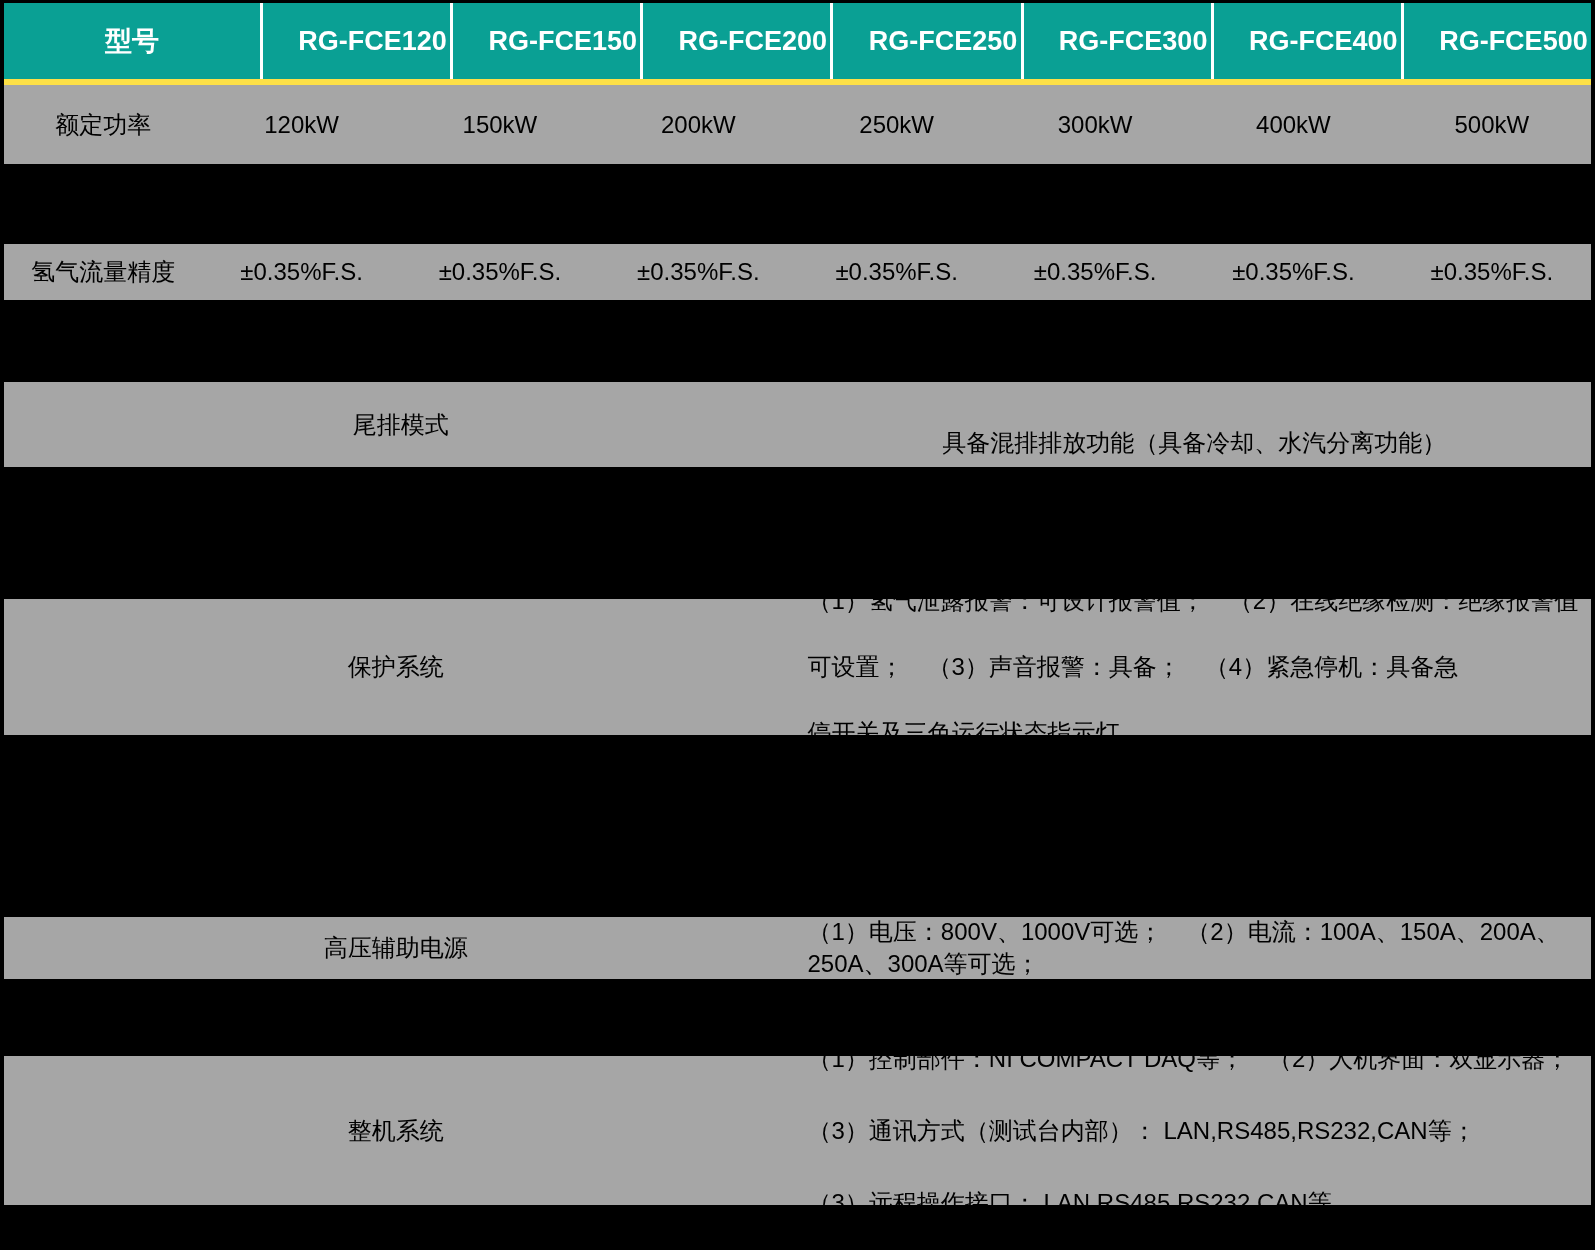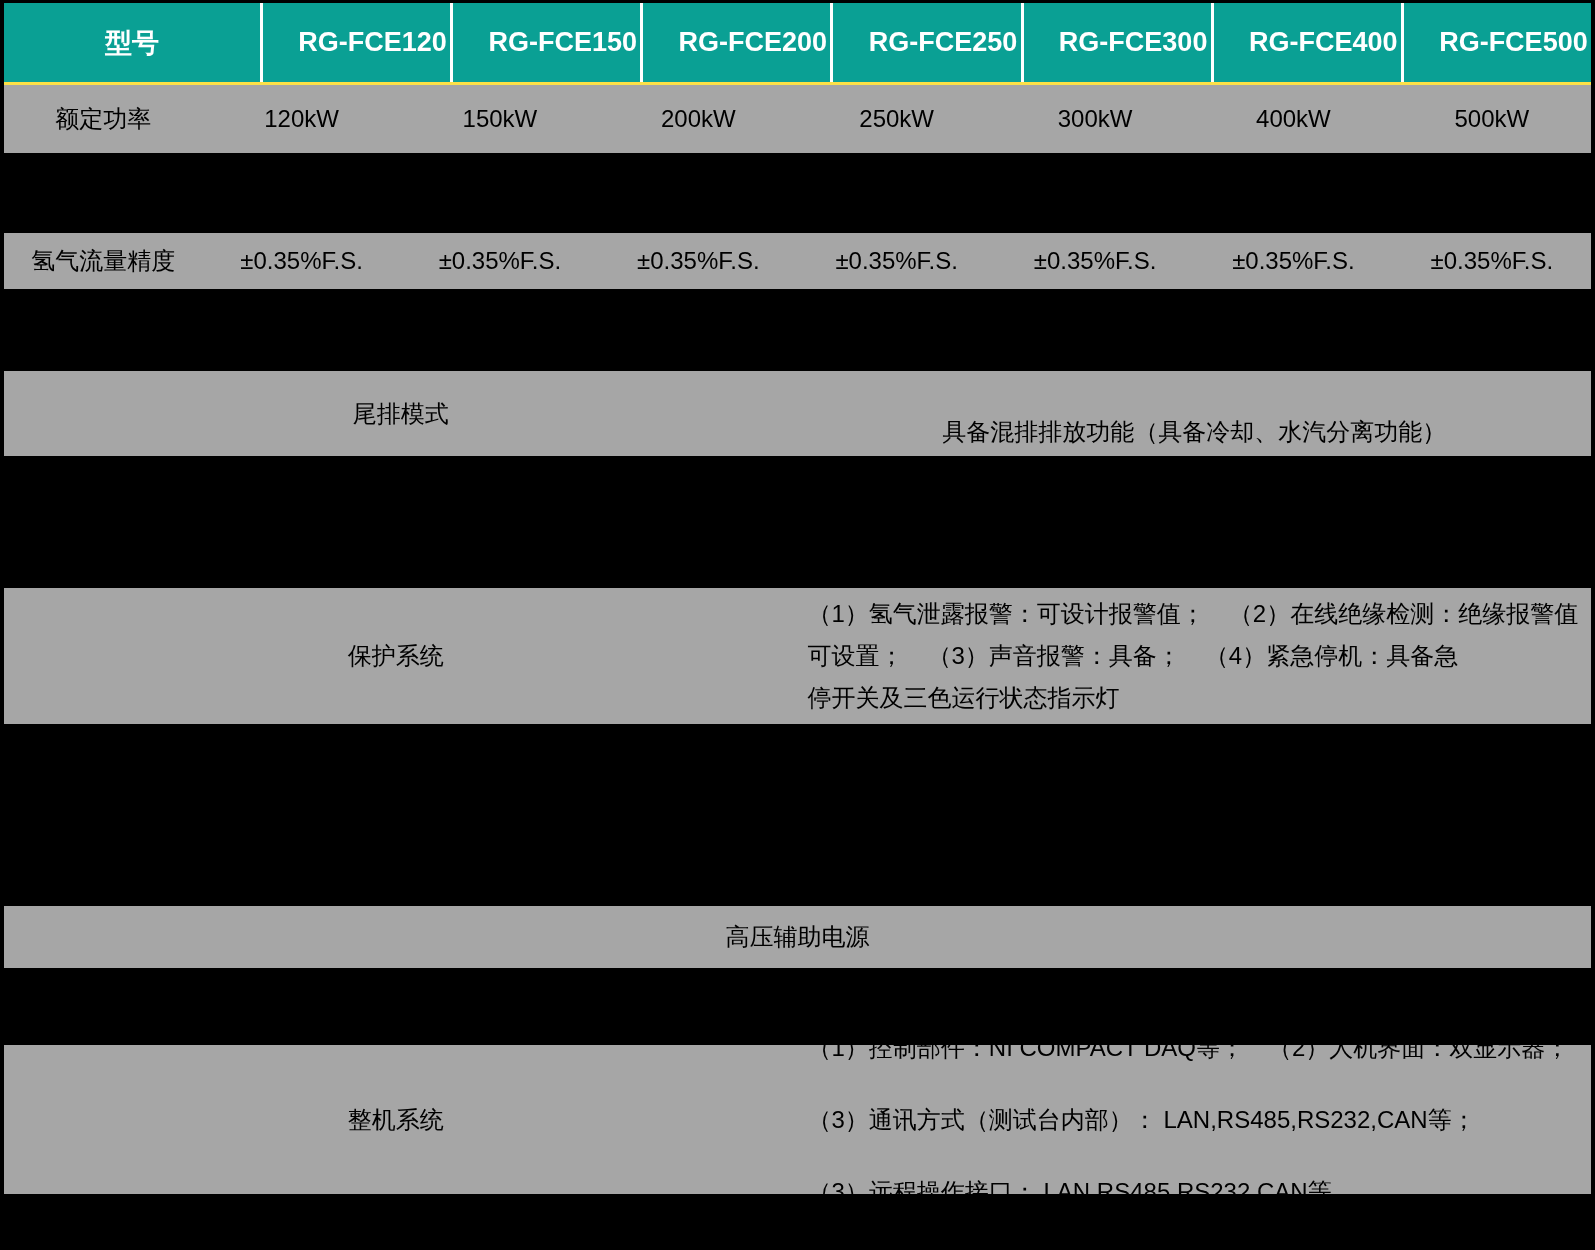--- a/index.html
+++ b/index.html
@@ -9,21 +9,21 @@
     background:#000000;
     box-sizing:border-box;
     padding:3px 4px 0 4px;
     font-family:"Liberation Sans","DejaVu Sans",sans-serif;
     color:#000000;
     overflow:hidden;
   }
   .row{display:flex;width:100%;box-sizing:border-box;}
   .header-row{
     height:82px;
-    border-bottom:3px solid #fde047;
+    border-bottom:6px solid #fde047;
   }
   .hcell{
     background:#0AA094;
     color:#ffffff;
     font-weight:bold;
     font-size:27px;
     display:flex;align-items:center;justify-content:center;
     box-sizing:border-box;
     flex:1 1 0;
   }
@@ -39,21 +39,21 @@
   }
   .content-cell{
     flex:1 1 0;
     display:flex;align-items:center;
     font-size:24px;
     box-sizing:border-box;
     padding-left:20px;
     text-align:left;
   }
   .content-center{justify-content:center;padding-left:0;text-align:right;margin-top:36px;}
-  .multiline .line{line-height:42px;}
+  .multiline .line{line-height:66px;}
   .multiline-wide .line{line-height:72px;}
 </style>
 </head>
 <body>
 
 <div class="page">
 
   <div class="row header-row">
     <div class="hcell label-col">
       <span>型号</span>
@@ -74,21 +74,21 @@
         <span>RG-FCE300</span>
       </div>
     <div class="hcell">
         <span>RG-FCE400</span>
       </div>
     <div class="hcell">
         <span>RG-FCE500</span>
       </div>
   </div>
 
-  <div class="row gray" style="height:68px">
+  <div class="row gray" style="height:79px">
     <div class="cell label-col">额定功率</div>
     <div class="cell">120kW</div>
     <div class="cell">150kW</div>
     <div class="cell">200kW</div>
     <div class="cell">250kW</div>
     <div class="cell">300kW</div>
     <div class="cell">400kW</div>
     <div class="cell">500kW</div>
   </div>
 
@@ -121,20 +121,21 @@
         <div class="line">（1）氢气泄露报警：可设计报警值；　（2）在线绝缘检测：绝缘报警值可设置；　（3）声音报警：具备；　（4）紧急停机：具备急</div>
         <div class="line">停开关及三色运行状态指示灯</div>
       </div>
     </div>
   </div>
 
   <div class="row redacted" style="height:182px"></div>
 
   <div class="row gray" style="height:62px">
     <div class="cell label-col">高压辅助电源</div>
+    <div class="content-cell">（1）电压：800V、1000V可选；　（2）电流：100A、150A、200A、250A、300A等可选；</div>
   </div>
 
   <div class="row redacted" style="height:77px"></div>
 
   <div class="row gray" style="height:149px">
     <div class="cell label-col">整机系统</div>
     <div class="content-cell">
       <div class="multiline-wide">
         <div class="line">（1）控制部件：NI  COMPACT  DAQ等；　（2）人机界面：双显示器；　（3）通讯方式（测试台内部）：  LAN,RS485,RS232,CAN等；</div>
         <div class="line">（3）远程操作接口：  LAN,RS485,RS232,CAN等。</div>

